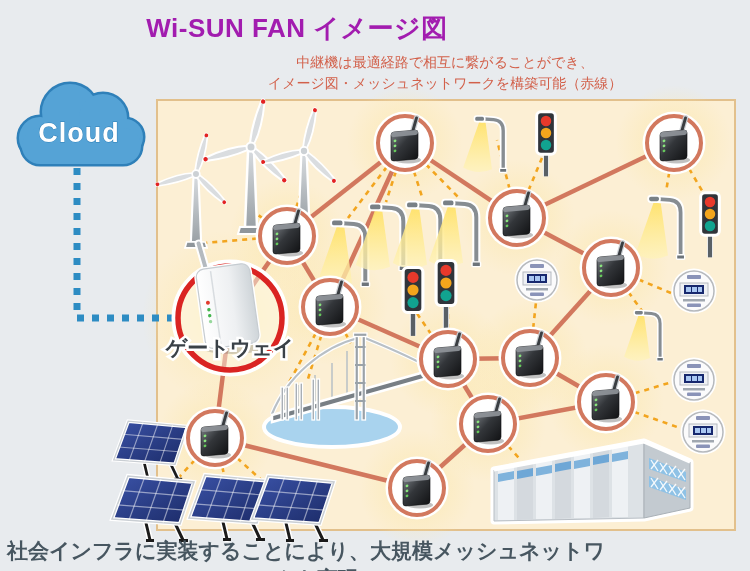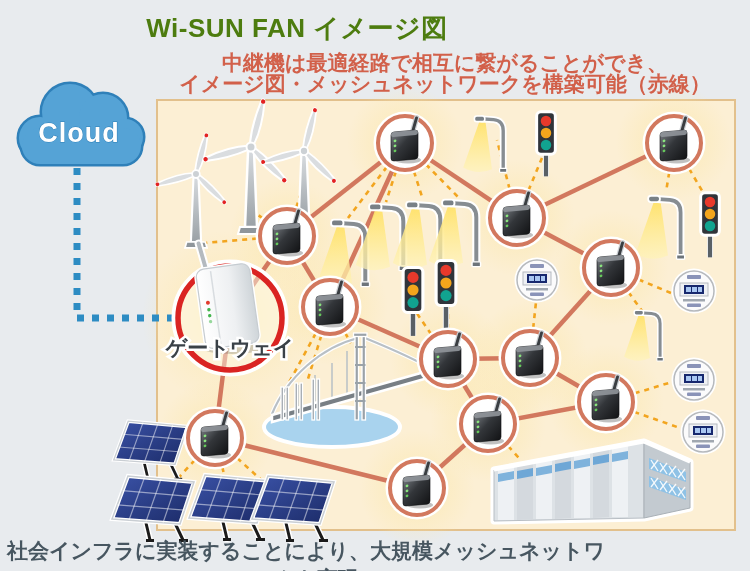--- a/index.html
+++ b/index.html
@@ -1,22 +1,22 @@
 <!DOCTYPE html>
 <html><head>
 <meta charset="utf-8">
 <style>
   html,body{margin:0;padding:0;background:#e8ebee;}
   .stage{position:relative;width:750px;height:571px;background:#e8ebee;overflow:hidden;
          font-family:"Liberation Sans","DejaVu Sans",sans-serif;}
   .stage svg{position:absolute;left:0;top:0;}
   .title{position:absolute;top:11px;left:0;width:594px;text-align:center;
-         font-size:26px;font-weight:bold;color:#4d7c0f;letter-spacing:.5px;z-index:3;}
+         font-size:26px;font-weight:bold;color:#a21caf;letter-spacing:.5px;z-index:3;}
   .subtitle{position:absolute;top:52px;left:155px;width:580px;text-align:center;
-            font-size:21px;font-weight:bold;color:#d2604a;line-height:21px;z-index:3;}
+            font-size:14px;font-weight:normal;color:#d2604a;line-height:21px;z-index:3;}
   .caption{position:absolute;top:537px;left:0;width:612px;text-align:center;
            font-size:21px;font-weight:bold;color:#475660;z-index:3;}
   .cloud-label{font-size:27px;font-weight:bold;fill:#fff;stroke:#2f80b9;stroke-width:1px;
                paint-order:stroke;text-anchor:middle;letter-spacing:1px;}
   .gw-label{font-size:21px;font-weight:bold;fill:#3a4147;stroke:#fff;stroke-width:5px;
             paint-order:stroke;text-anchor:middle;}
 </style>
 </head>
 <body>
 

